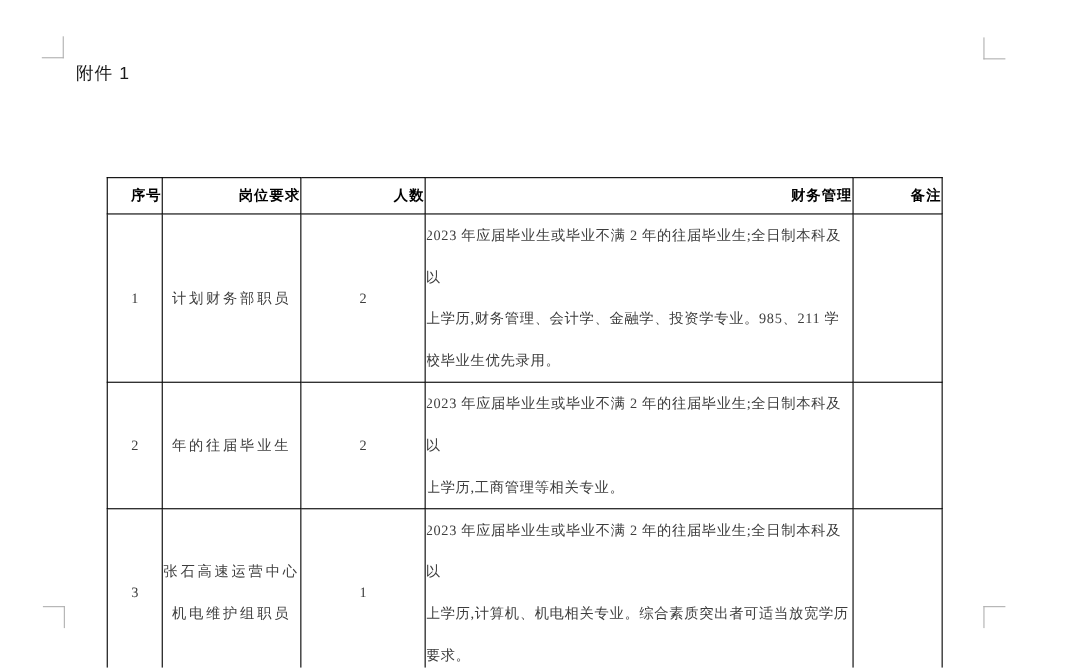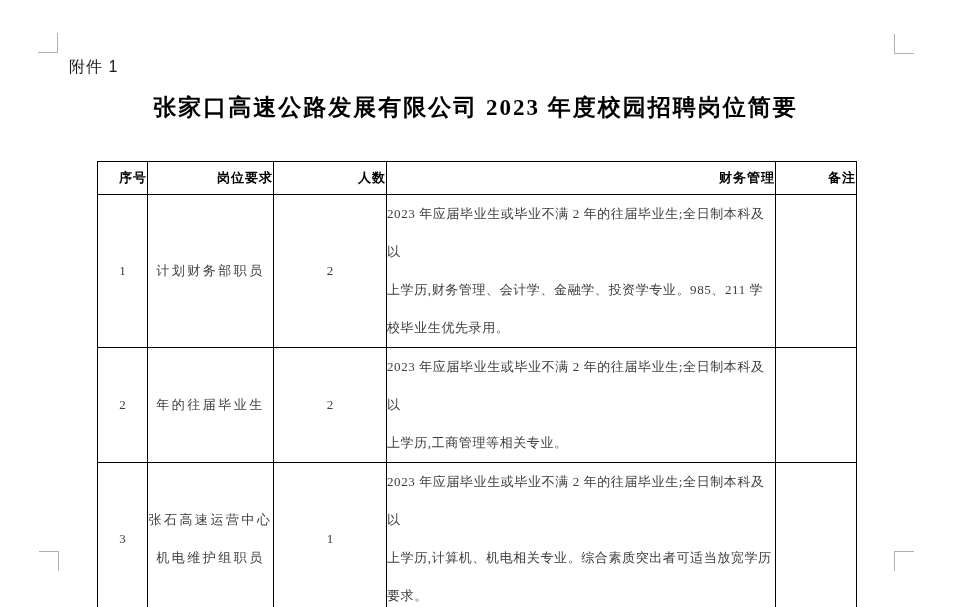--- a/index.html
+++ b/index.html
@@ -98,39 +98,39 @@
     margin-top: 43px;
   }
   td.c-req {
     text-align: left;
     vertical-align: top;
     color: #3d3d3d;
     padding: 1px 9px 0 9px;
     line-height: 38px;
     letter-spacing: 0.6px;
     white-space: pre-line;
+    border-radius: 22px;
   }
   td.c-note {
     vertical-align: middle;
     text-align: center;
   }
 </style>
 </head>
 <body>
 
 <div class="page">
 
   <div class="crop tl"></div>
   <div class="crop tr"></div>
   <div class="crop bl"></div>
   <div class="crop br"></div>
 
   <div class="attachment">附件 1</div>
 
-  <h1 class="title">张家口高速公路发展有限公司 2023 年度校园招聘岗位简要</h1>
 
   <table class="doc-table">
     <colgroup>
       <col style="width:50px">
       <col style="width:126px">
       <col style="width:113px">
       <col style="width:389px">
       <col style="width:81px">
     </colgroup>
     <thead>

